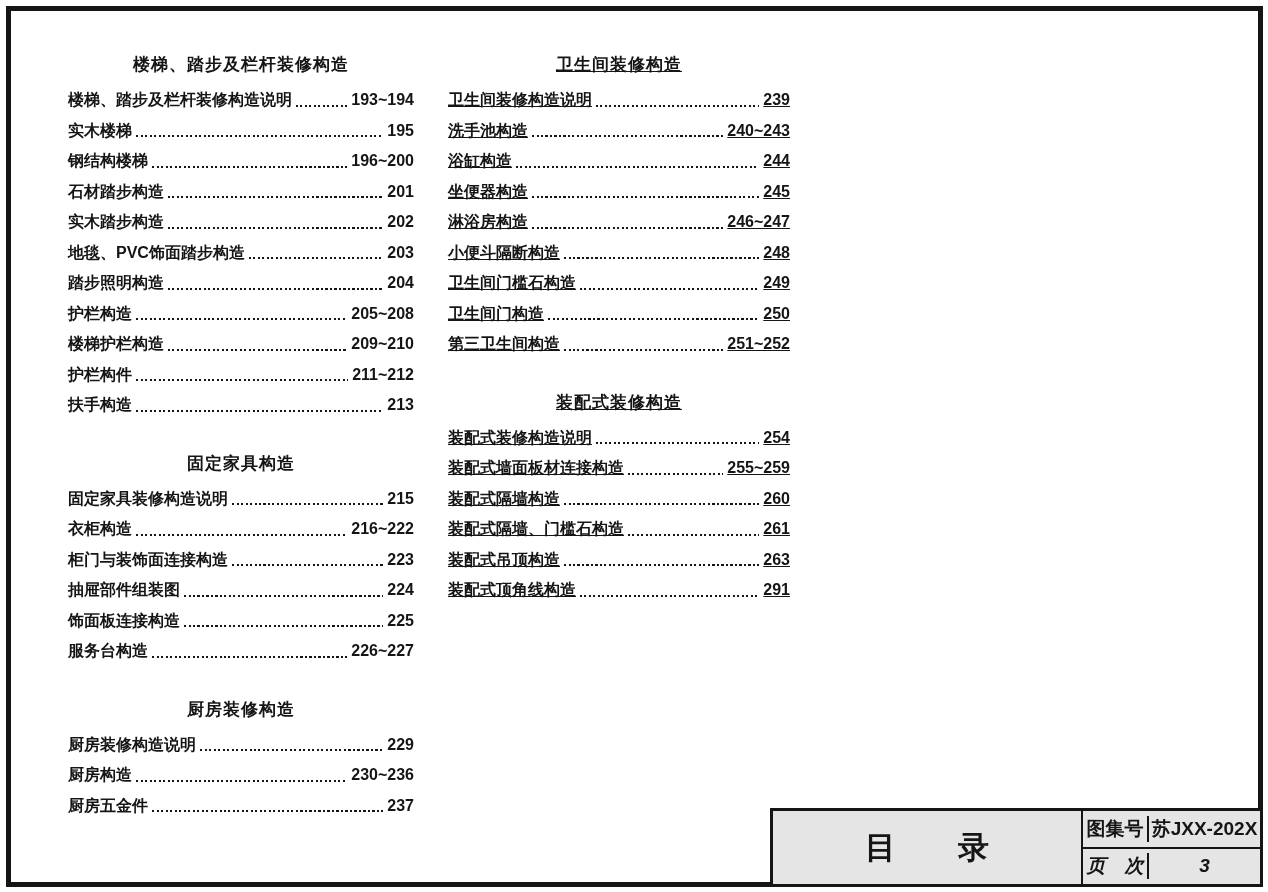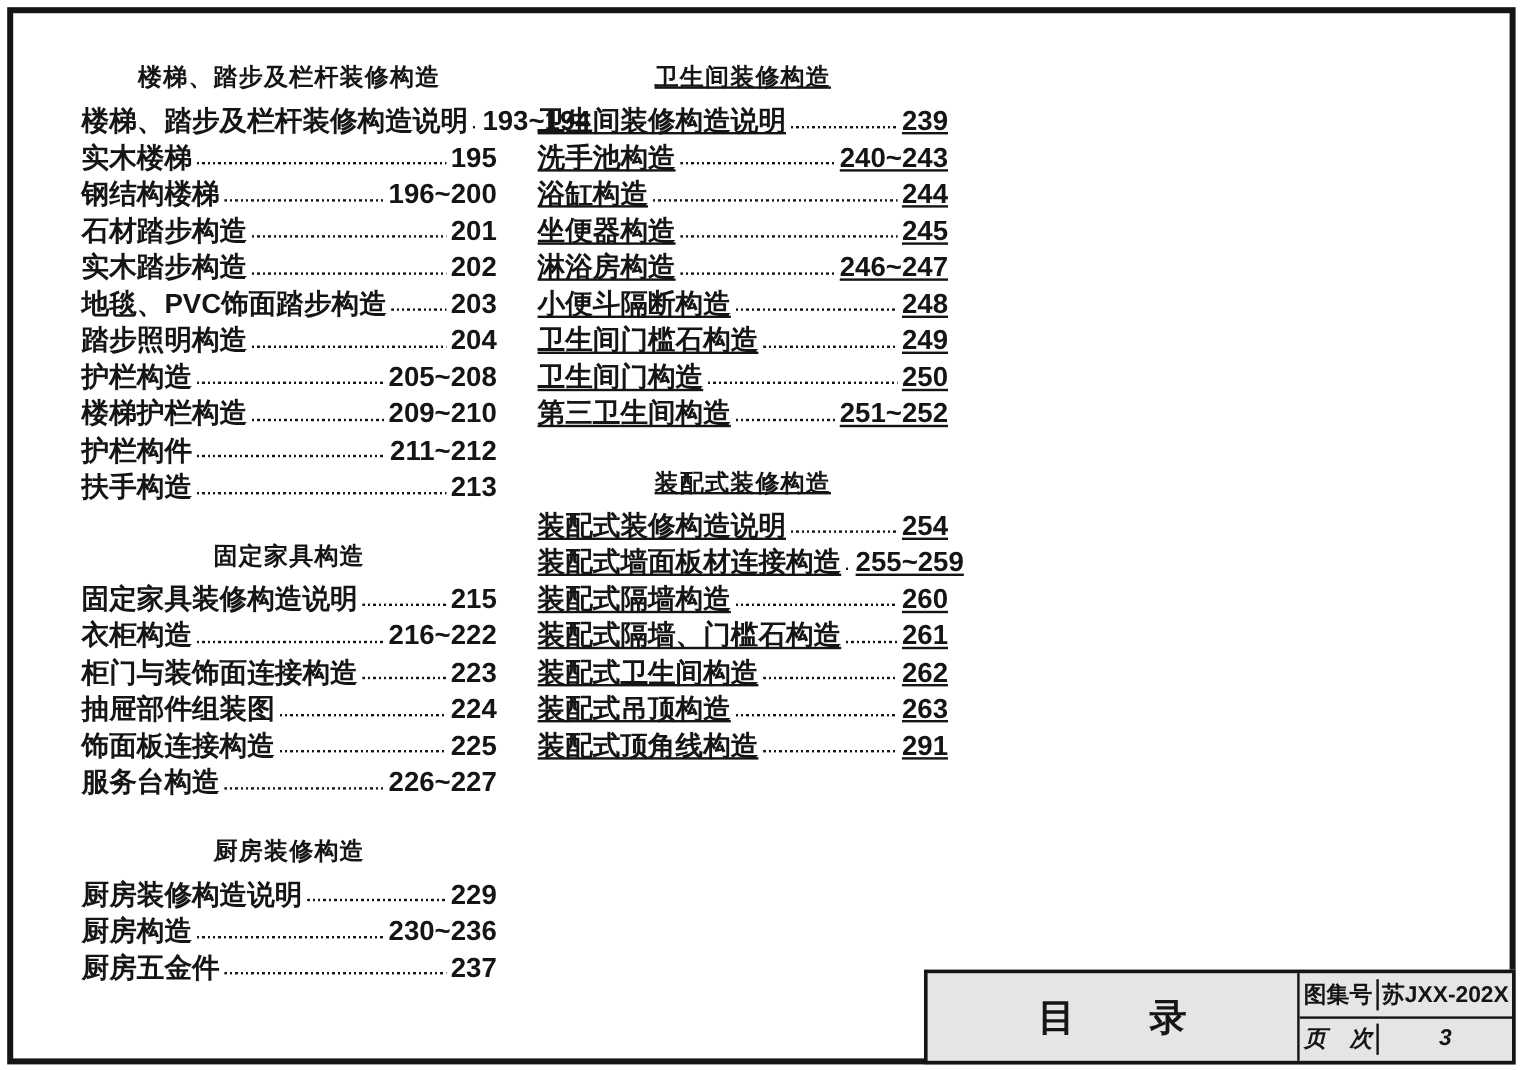--- a/index.html
+++ b/index.html
@@ -19,30 +19,30 @@
   }
   .toc-col {
     position:absolute;
     top:50px;
   }
   .toc-col.left  { left:68px;  width:346px; }
   .toc-col.right { left:448px; width:342px;text-decoration:underline; }
   .section-heading {
     height:30px; line-height:30px;
     text-align:center;
-    font-size:20px;
+    font-size:17px;
     letter-spacing:1px;
     margin-bottom:5px;
     white-space:nowrap;
   }
   .section-heading.later { margin-top:28px; }
   .entry {
     display:flex;
     height:30.5px; line-height:30.5px;
-    font-size:23px;
+    font-size:16px;
     white-space:nowrap;
     align-items:flex-end;
   }
   .entry .label { flex:none; }
   .entry .leader {
     flex:1 1 auto;
     position:relative;
     min-width:12px;
   }
   .entry .leader::after {
@@ -261,25 +261,20 @@
       <span class="label">装配式隔墙构造</span>
       <span class="leader"></span>
       <span class="pages">260</span>
     </div>
     <div class="entry">
       <span class="label">装配式隔墙、门槛石构造</span>
       <span class="leader"></span>
       <span class="pages">261</span>
     </div>
     <div class="entry">
-      <span class="label">装配式卫生间构造</span>
-      <span class="leader"></span>
-      <span class="pages">262</span>
-    </div>
-    <div class="entry">
       <span class="label">装配式吊顶构造</span>
       <span class="leader"></span>
       <span class="pages">263</span>
     </div>
     <div class="entry">
       <span class="label">装配式顶角线构造</span>
       <span class="leader"></span>
       <span class="pages">291</span>
     </div>
   </div>

